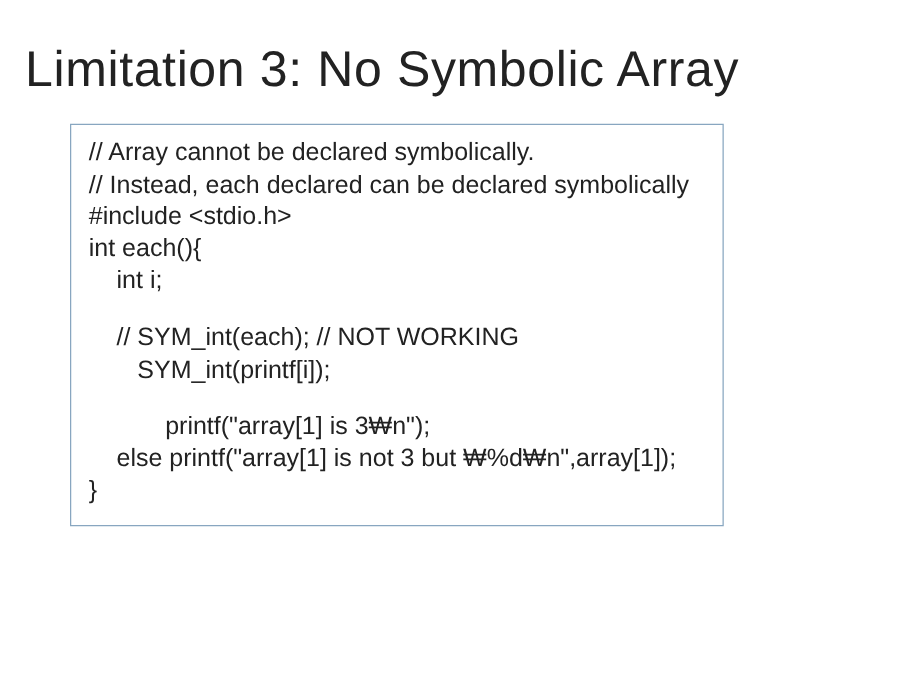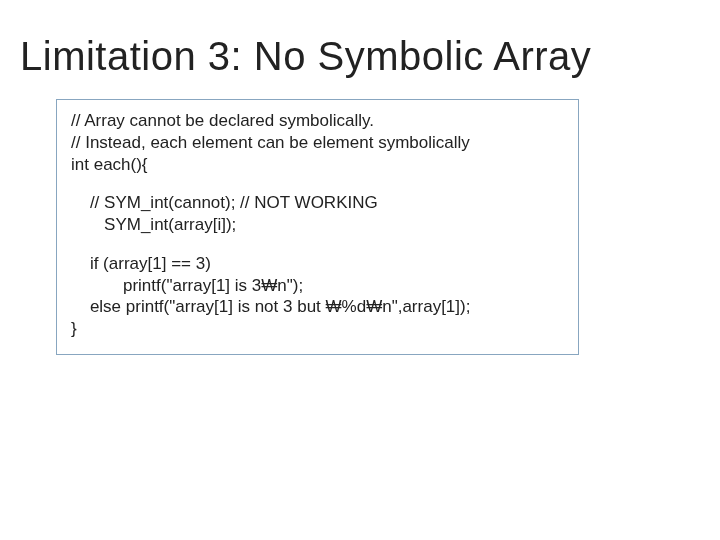--- a/index.html
+++ b/index.html
@@ -22,45 +22,46 @@
     font-weight: 300;
     color: #222;
     padding: 34px 20px 14px 20px;
     letter-spacing: 0.5px;
     white-space: nowrap;
   }
   .codebox {
     margin: 6px 44px 0 56px;
     border: 1px solid #88a6c0;
     padding: 10px 14px 14px 14px;
-    font-size: 17px;
+    font-size: 20px;
     line-height: 1.28;
     color: #222;
     font-family: "Segoe UI", "Helvetica Neue", Arial, sans-serif;
     font-weight: 400;
   }
   .codebox .l {
     white-space: pre;
     margin: 0;
   }
   .blank {
     height: 1em;
   }
 </style>
 </head>
 <body>
 
 <div class="slide">
   <div class="title">Limitation 3: No Symbolic Array</div>
   <div class="codebox">
     <div class="l">// Array cannot be declared symbolically.</div>
-    <div class="l">// Instead, each element can be element symbolically</div>
+    <div class="l">// Instead, each declared can be declared symbolically</div>
+    <div class="l">#include &lt;stdio.h&gt;</div>
     <div class="l">int each(){</div>
+    <div class="l">    int i;</div>
     <div class="blank"></div>
-    <div class="l">    // SYM_int(cannot); // NOT WORKING</div>
-    <div class="l">       SYM_int(array[i]);</div>
+    <div class="l">    // SYM_int(each); // NOT WORKING</div>
+    <div class="l">       SYM_int(printf[i]);</div>
     <div class="blank"></div>
-    <div class="l">    if (array[1] == 3)</div>
     <div class="l">           printf("array[1] is 3₩n");</div>
     <div class="l">    else printf("array[1] is not 3 but ₩%d₩n",array[1]);</div>
     <div class="l">}</div>
   </div>
 </div>
 
 </body></html>

